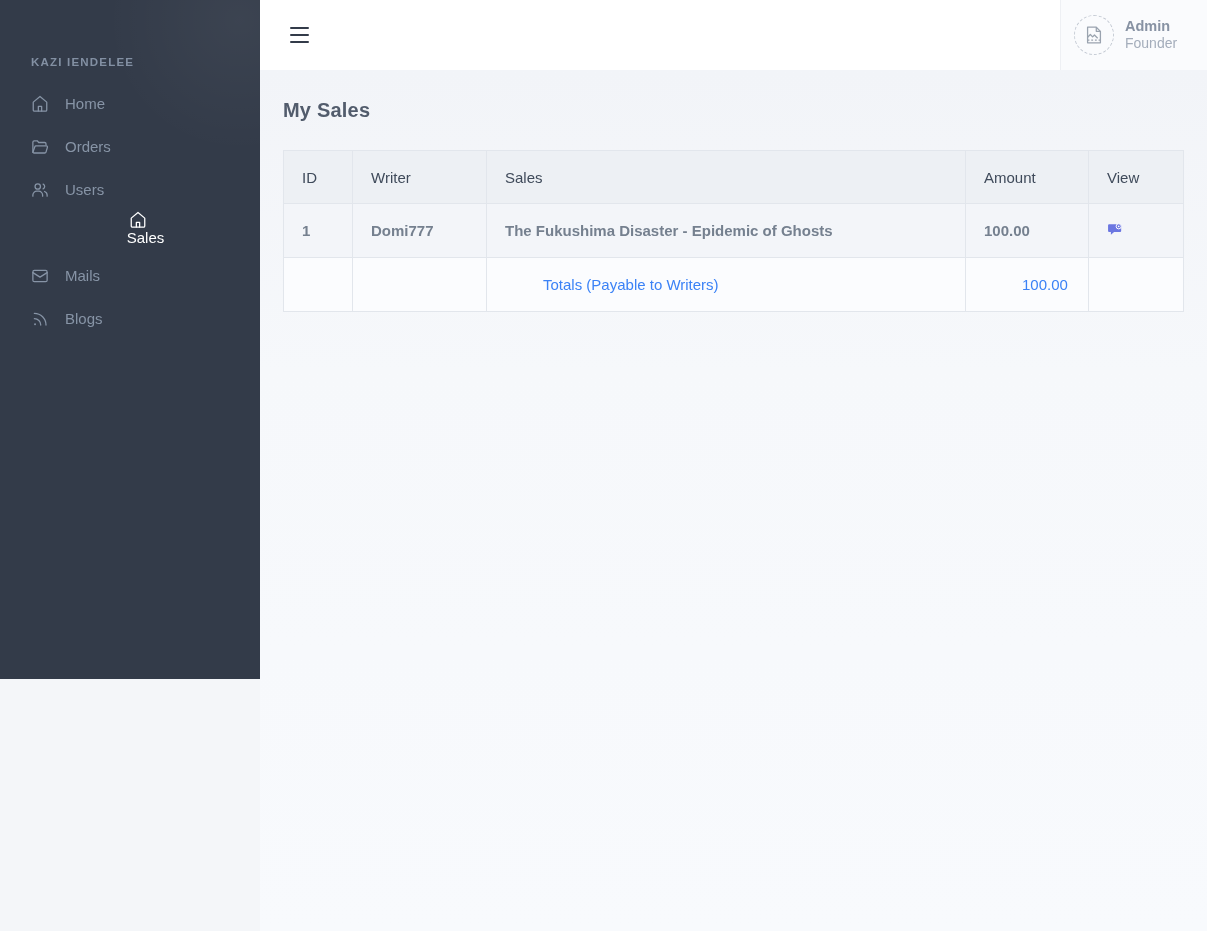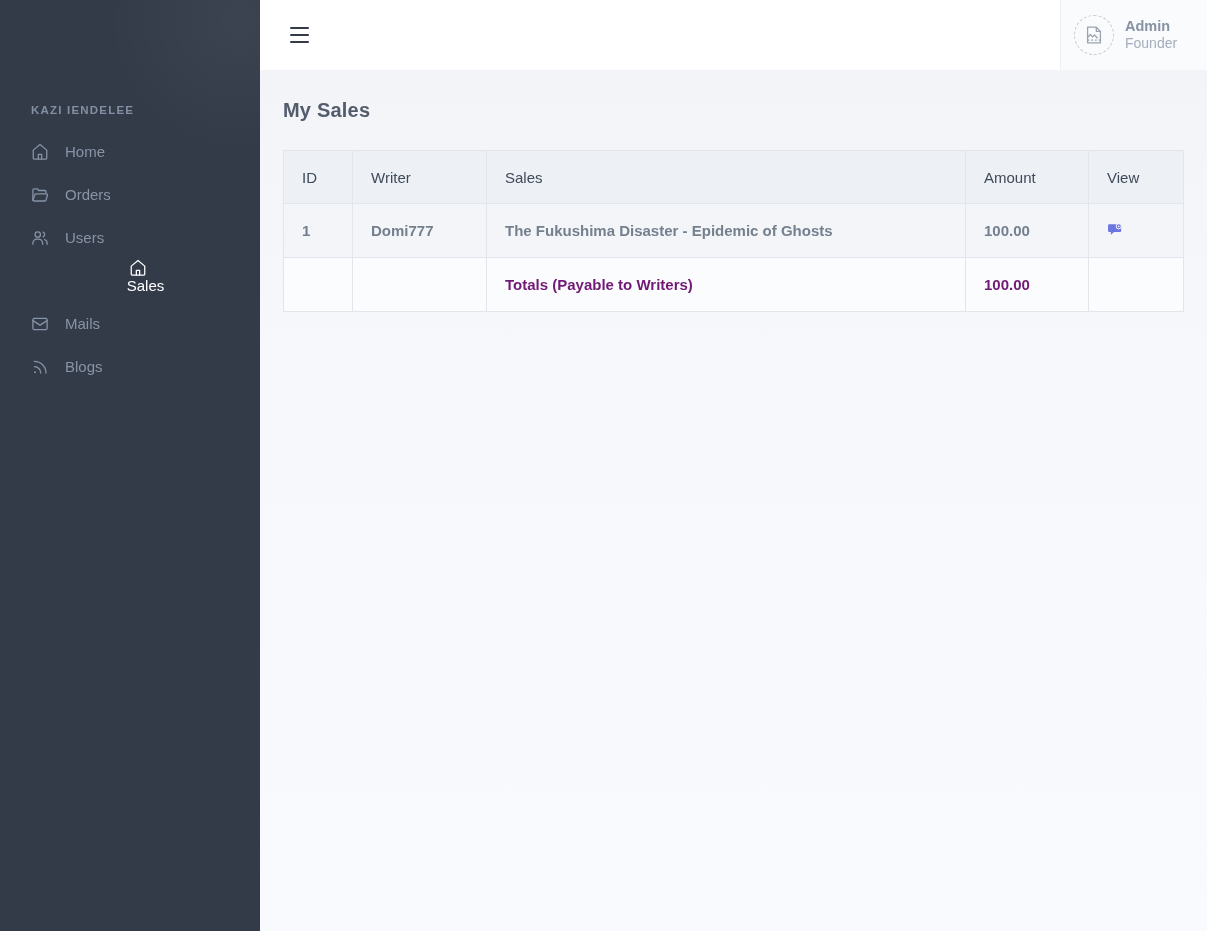--- a/index.html
+++ b/index.html
@@ -5,24 +5,24 @@
   * { margin:0; padding:0; box-sizing:border-box; }
   html,body { width:1207px; height:931px; overflow:hidden; }
   body {
     font-family:"Liberation Sans","DejaVu Sans",sans-serif;
     display:flex;
     background:#f4f6f9;
   }
 
   
   .sidebar {
-    width:260px; height:931px; flex:0 0 260px;
+    width:260px; height:679px; flex:0 0 260px;
     background:#333b49;
     background-image:radial-gradient(circle 190px at 92% 20px, rgba(255,255,255,0.045), rgba(255,255,255,0) 70%);
-    padding-top:104px;
+    padding-top:56px;
   }
   .brand {
     color:#8390a3; font-size:11.5px; font-weight:bold;
     letter-spacing:1.2px; text-transform:uppercase;
     padding:0 0 14px 31px;
   }
   .nav-item {
     display:flex; align-items:center;
     height:43px; padding-left:31px;
     color:#8794a6; cursor:pointer;
@@ -73,21 +73,21 @@
     font-size:15px;
   }
   table.sales th, table.sales td {
     border:1px solid #e2e6ec; padding:0 18px; text-align:left;
     overflow:hidden; white-space:nowrap;
   }
   table.sales th { height:53px; background:#edf0f4; color:#3f4a5a; font-weight:normal; }
   table.sales td { height:54px; font-weight:bold; color:#75808f; }
   tr.data-row td { background:#f3f5f9; }
   tr.totals-row td { background:#fbfcfe; }
-  .totals-text, .totals-amount { color:#701a75; font-weight:bold; }
+  .totals-text, .totals-amount { color:#3b82f6; font-weight:normal;margin-left:38px; }
   .view-link { display:inline-flex; cursor:pointer; color:#6b76e1; }
   .view-link svg { width:17px; height:17px; }
 
   .col-id{width:69px} .col-writer{width:134px} .col-name{width:479px} .col-amount{width:123px} .col-view{width:95px}
 </style>
 </head>
 <body>
 
 <aside class="sidebar">
   <div class="brand">KAZI IENDELEE</div>

